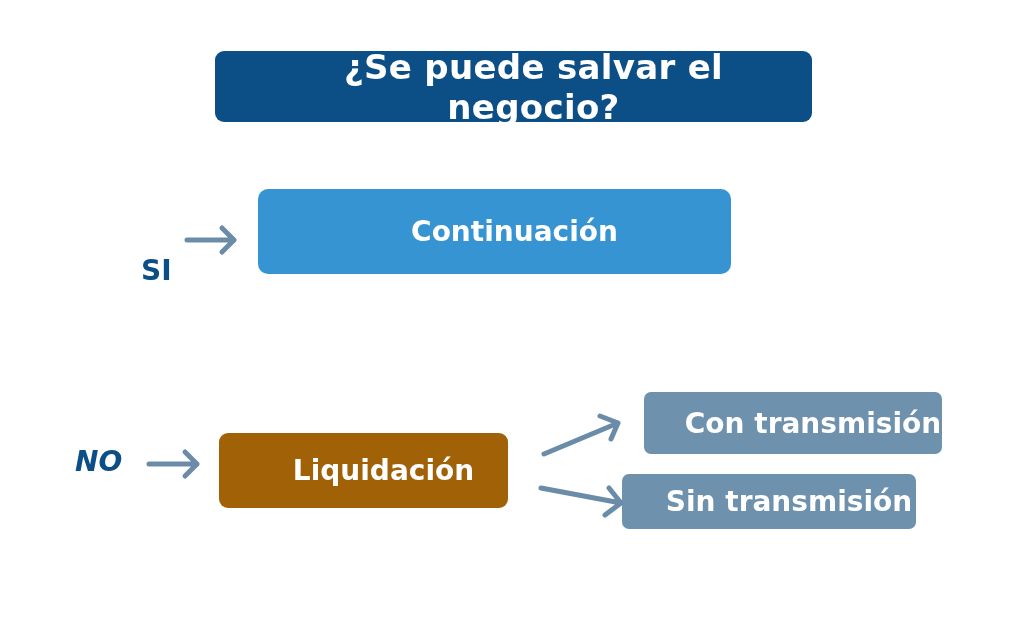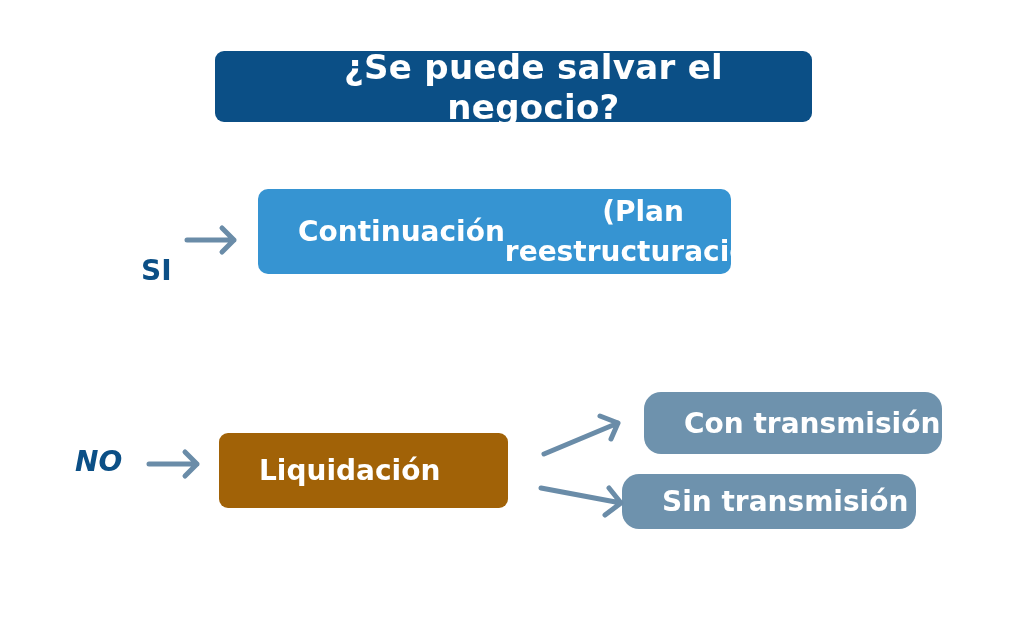--- a/index.html
+++ b/index.html
@@ -1,45 +1,44 @@
 <!DOCTYPE html>
 <html><head>
   <meta charset="utf-8">
   <style>
     html, body { margin: 0; padding: 0; background: #ffffff; }
     body { width: 1025px; height: 631px; position: relative; overflow: hidden;
            font-family: "DejaVu Sans", "Liberation Sans", sans-serif; font-weight: bold; }
-    .box { position: absolute; display: flex; align-items: center; 
+    .box { position: absolute; display: flex; align-items: center; justify-content: center;
            text-align: center; color: #ffffff; box-sizing: border-box; padding-left: 40px; }
     .title-box { left: 215px; top: 51px; width: 597px; height: 71px; background: #0b4f86;
                  border-radius: 9px; font-size: 34px; letter-spacing: 0.3px; }
     .yes-box { left: 258px; top: 189px; width: 473px; height: 85px; background: #3694d2;
                border-radius: 10px; font-size: 28px; line-height: 40px; flex-direction: row; }
     .no-box { left: 219px; top: 433px; width: 289px; height: 75px; background: #a16207;
               border-radius: 9px; font-size: 28px; }
-    .sub-box { background: #6e92ad; border-radius: 17px; font-size: 28px; }
+    .sub-box { background: #6e92ad; border-radius: 7px; font-size: 28px; }
     .con-box { left: 644px; top: 392px; width: 298px; height: 62px; }
     .sin-box { left: 622px; top: 474px; width: 294px; height: 55px; }
     .label { position: absolute; color: #0b4f86; font-size: 28px; }
     .si-label { left: 141px; top: 222px; margin-top: 32px; }
     .no-label { left: 75px; top: 445px; font-style: italic; }
     svg.arrows { position: absolute; left: 0; top: 0; width: 1025px; height: 631px; pointer-events: none; }
     svg.arrows path { fill: none; stroke: #6a8ca8; stroke-width: 5; stroke-linecap: round; stroke-linejoin: round; }
   </style>
 </head>
 <body>
 
 <div class="box title-box">
   <span>¿Se puede salvar el negocio?</span>
 </div>
 
 <span class="label si-label">SI</span>
 <div class="box yes-box">
   <span>Continuación</span>
-  <span>(Plan reestructuración)</span>
 </div>
 
 <span class="label no-label">NO</span>
 <div class="box no-box">
   <span>Liquidación</span>
 </div>
 
 <div class="box sub-box con-box">
   <span>Con transmisión</span>
 </div>

